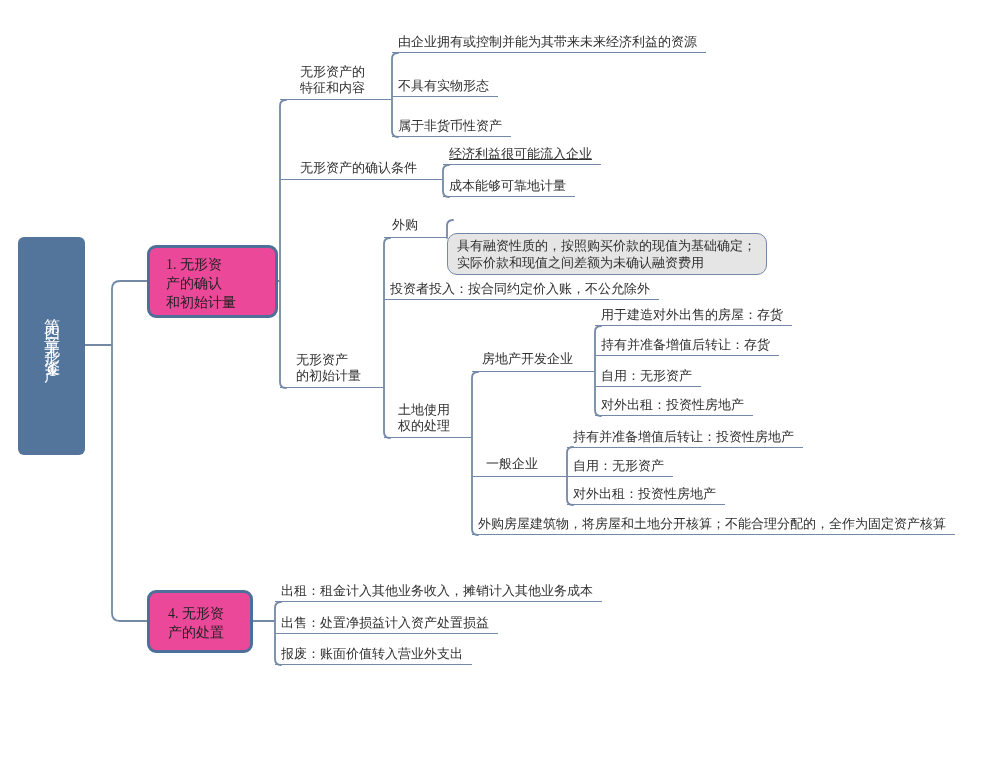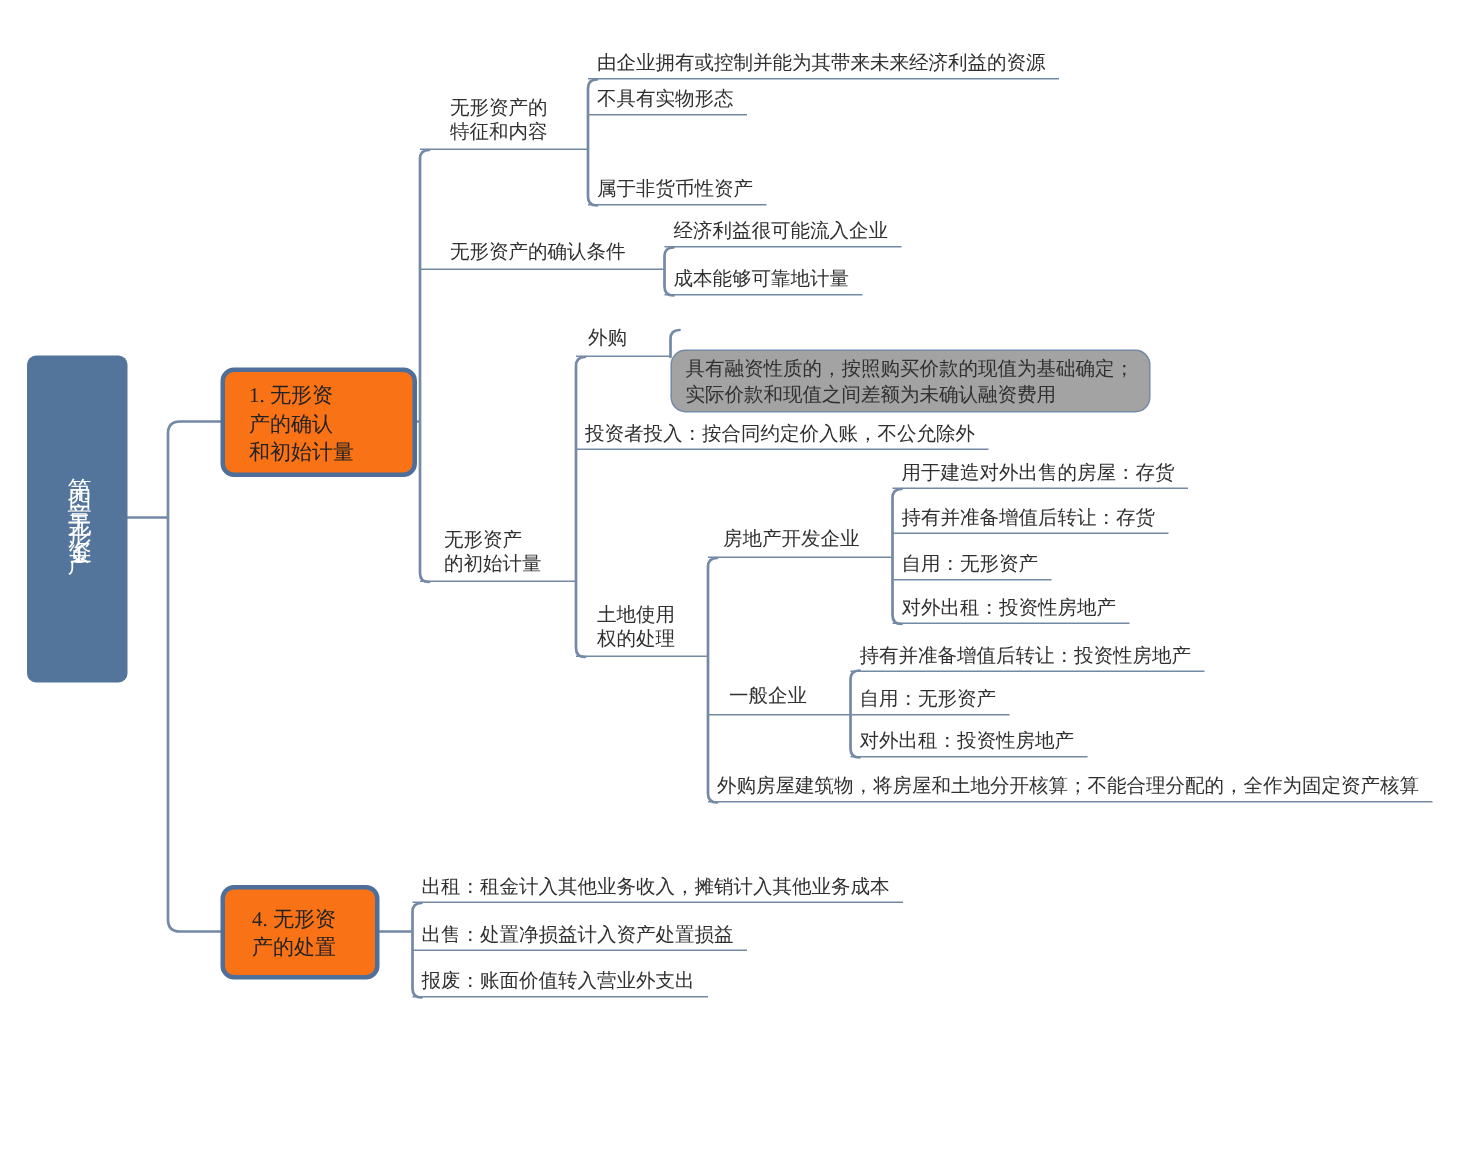--- a/index.html
+++ b/index.html
@@ -16,41 +16,41 @@
   .wires{position:absolute;left:0;top:0;width:981px;height:776px;}
   .wires path{fill:none;stroke:var(--line);stroke-width:1.8;stroke-linecap:round;}
   .rootnode{
     position:absolute;left:18px;top:237px;width:67px;height:218px;
     background:var(--root-fill);border-radius:6px;color:#fff;
     writing-mode:vertical-rl;text-orientation:upright;
     font-size:16px;letter-spacing:8px;
     display:flex;align-items:center;justify-content:center;
   }
   .node{
-    position:absolute;box-sizing:border-box;background:#f97316;
+    position:absolute;box-sizing:border-box;background:#ec4899;
     border:3px solid var(--node-border);border-radius:9px;
     font-size:14px;line-height:19px;white-space:pre-line;color:#222;
   }
   .node.n1{left:147px;top:245px;width:131px;height:73px;padding:7px 0 0 16px;}
   .node.n4{left:147px;top:590px;width:106px;height:63px;padding:11px 0 0 18px;}
   .tlabel{
     position:absolute;box-sizing:border-box;
     font-size:13px;line-height:16px;white-space:pre-line;
     border-bottom:1.5px solid var(--line);
   }
   .leaf{
     position:absolute;white-space:nowrap;
     font-size:13px;line-height:16px;height:19px;box-sizing:border-box;
     padding:0 9px 0 6px;border-bottom:1.5px solid var(--line);
   }
   .mlbox{
     position:absolute;box-sizing:border-box;
     border:1.5px solid var(--line);border-radius:10px;
     font-size:13px;line-height:17px;white-space:pre-line;
-    padding:3px 10px 3px 9px;background:#a3a3a3;
+    padding:3px 10px 3px 9px;background:#e5e5e5;
   }
 </style>
 </head>
 <body>
 
 <div class="canvas">
 
   <svg class="wires" viewBox="0 0 981 776" xmlns="http://www.w3.org/2000/svg">
     <path d="M 85 345 H 112 M 147 281 H 120 Q 112 281 112 289 V 613 Q 112 621 120 621 H 147"></path>
     <path d="M 278 281 H 280 M 286 100 Q 280 100 280 106 V 382 Q 280 388 286 388"></path>
@@ -68,25 +68,25 @@
 
   <div class="node n1">1. 无形资
 产的确认
 和初始计量</div>
   <div class="node n4">4. 无形资
 产的处置</div>
 
   <div class="tlabel" style="left:280px;top:64px;width:112px;height:36px;padding-left:20px;">无形资产的
 特征和内容</div>
   <div class="leaf" style="left:392px;top:34px;">由企业拥有或控制并能为其带来未来经济利益的资源</div>
-  <div class="leaf" style="left:392px;top:58px;text-align:right;">不具有实物形态</div>
+  <div class="leaf" style="left:392px;top:78px;text-align:right;">不具有实物形态</div>
   <div class="leaf" style="left:392px;top:118px;">属于非货币性资产</div>
 
   <div class="tlabel" style="left:280px;top:158px;width:163px;height:22px;padding-left:20px;padding-top:2px;">无形资产的确认条件</div>
-  <div class="leaf" style="left:443px;top:146px;">经济利益很可能流入企业</div>
+  <div class="leaf" style="left:443px;top:146px;text-decoration:underline;">经济利益很可能流入企业</div>
   <div class="leaf" style="left:443px;top:178px;">成本能够可靠地计量</div>
 
   <div class="tlabel" style="left:280px;top:352px;width:104px;height:36px;padding-left:16px;">无形资产
 的初始计量</div>
 
   <div class="tlabel" style="left:384px;top:217px;width:63px;height:21px;padding-left:8px;">外购</div>
   <div class="leaf" style="left:447px;top:201px;margin-top:44px;">价款+税费+其他支出</div>
   <div class="mlbox" style="left:447px;top:233px;">具有融资性质的，按照购买价款的现值为基础确定；
 实际价款和现值之间差额为未确认融资费用</div>
 

